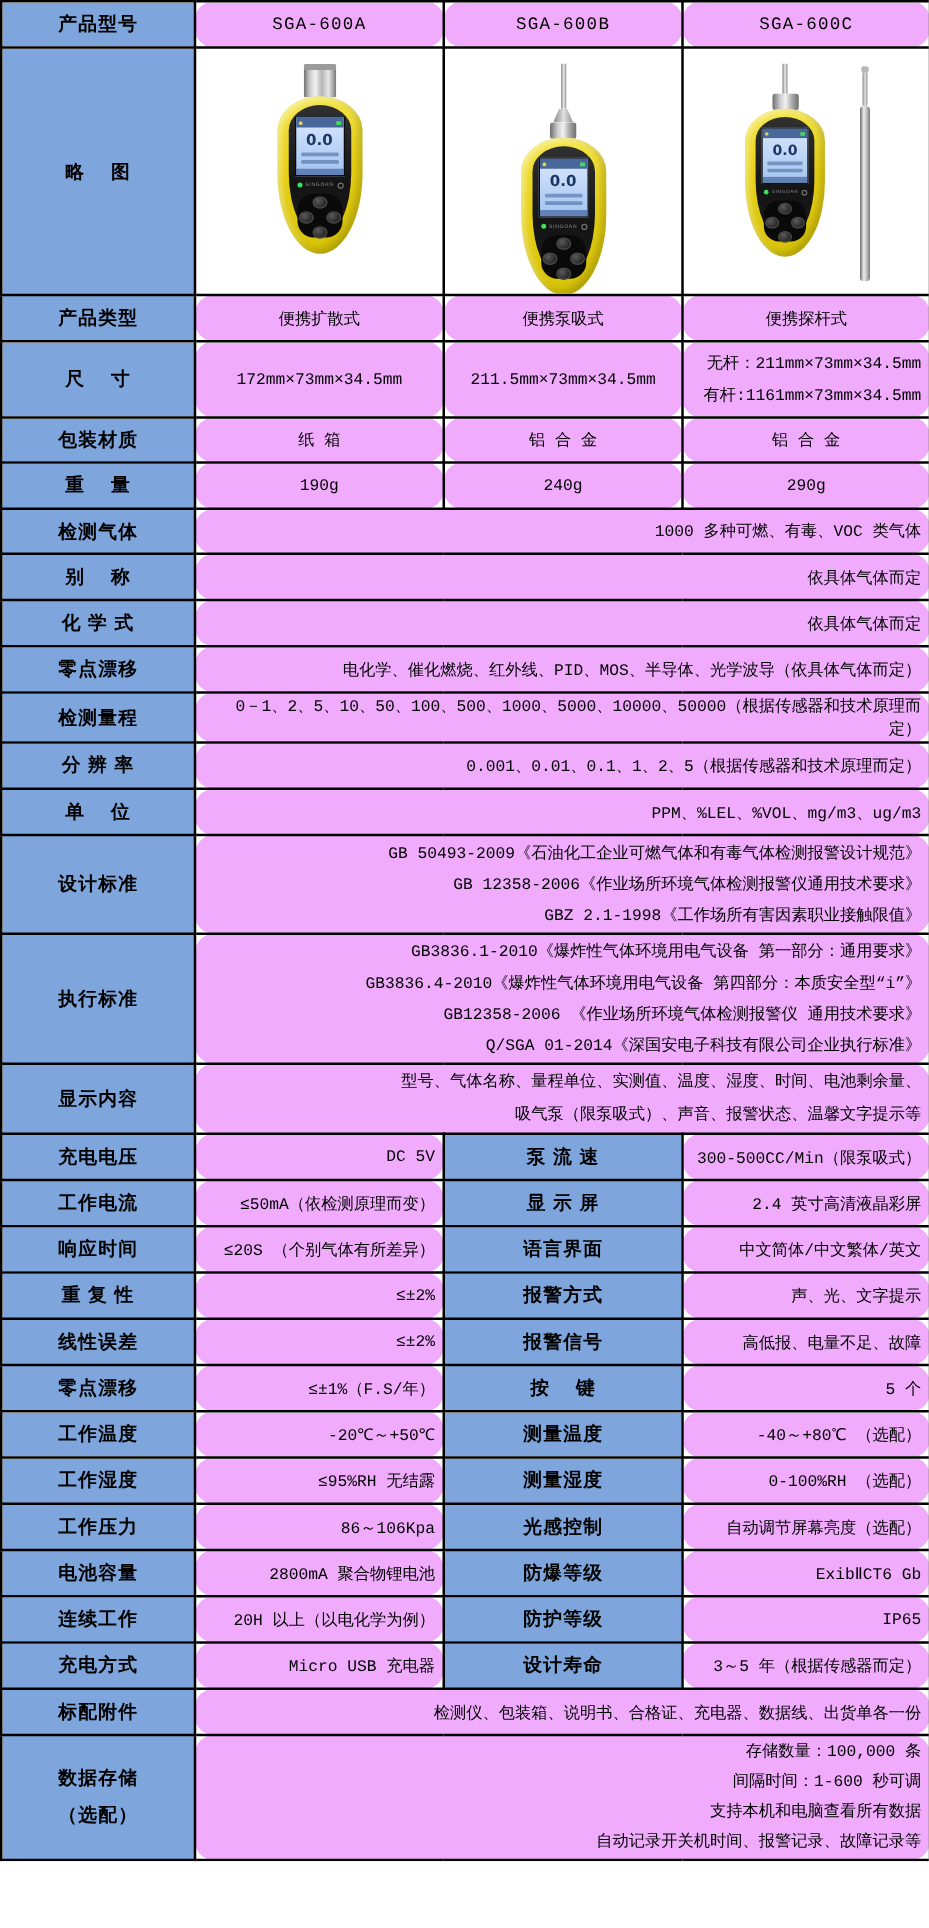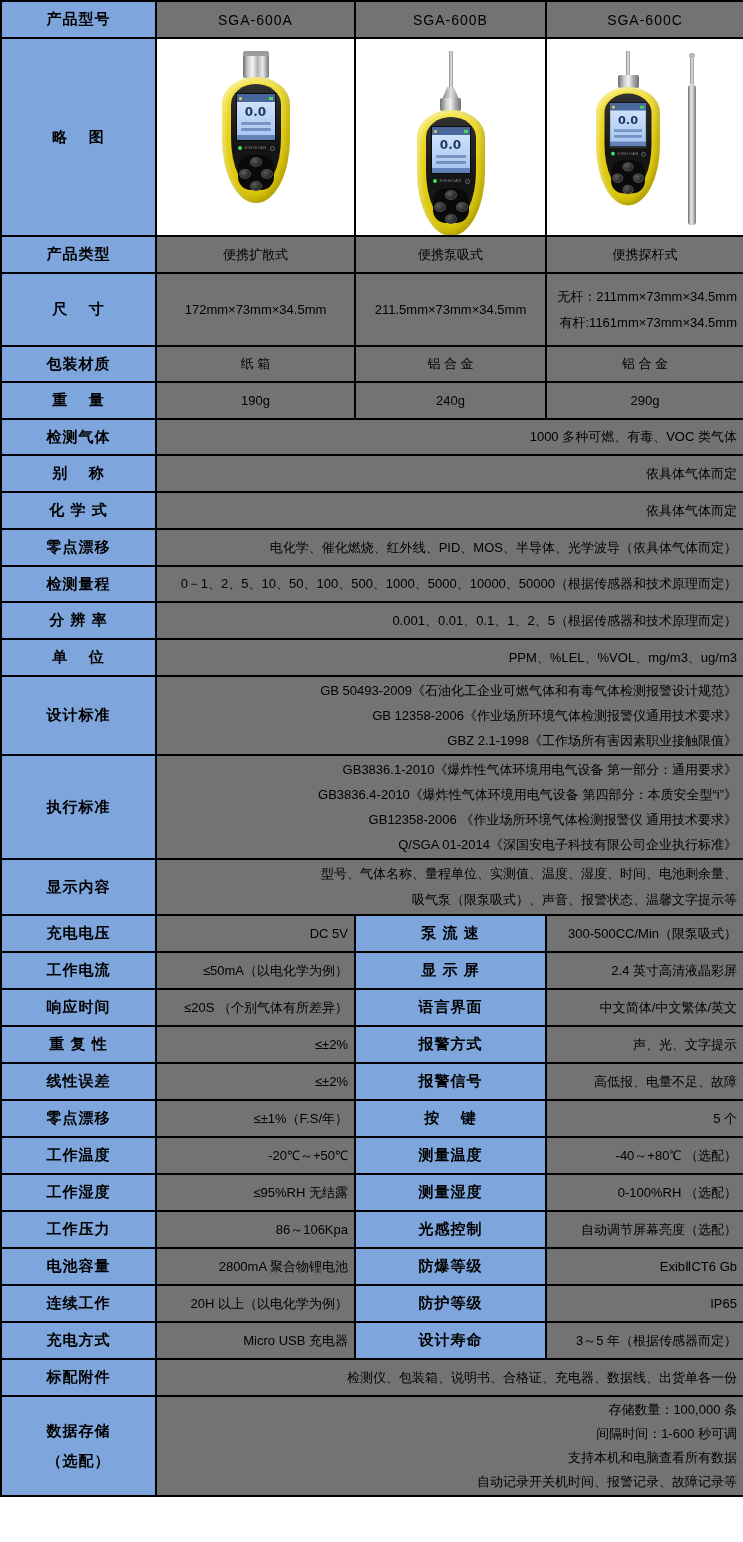--- a/index.html
+++ b/index.html
@@ -1,21 +1,21 @@
 <!DOCTYPE html>
 <html><head>
 <meta charset="utf-8">
 <style>
   html,body{margin:0;padding:0;background:#fff;}
   body{width:743px;font-family:"Liberation Sans",sans-serif;color:#000;}
   table.spec{width:743px;border-collapse:collapse;table-layout:fixed;}
   table.spec td{border:2px solid #000;vertical-align:middle;box-sizing:border-box;overflow:hidden;}
   col.c0{width:155px;} col.c1{width:199px;} col.c2{width:191px;} col.c3{width:198px;}
   .lbl{background:#7EA6DC;font-weight:bold;font-size:15px;text-align:center;white-space:pre;letter-spacing:1px;}
-  .val{background:#737373;font-size:13px;font-family:Liberation Sans, sans-serif;}
+  .val{background:#f0abfc;font-size:13px;font-family:Liberation Mono, monospace;border-radius:15px;}
   .c{text-align:center;}
   .l{text-align:right;padding-left:10px;padding-right:6px;}
   .pre{white-space:pre-line;}
   .imgcell{background:#fff;padding:0;}
   .hdrmodel{font-size:14px;letter-spacing:1px;}
   .lines div{line-height:25px;margin-left:40px;}
   .lines2 div{line-height:26px;}
   .stor div{line-height:24px;}
 
   
@@ -190,21 +190,21 @@
     </div>
   </td>
 </tr>
 
 <tr style="height:37px">
   <td class="lbl">产品类型</td>
   <td class="val c">便携扩散式</td>
   <td class="val c">便携泵吸式</td>
   <td class="val c">便携探杆式</td>
 </tr>
-<tr style="height:73px">
+<tr style="height:61px">
   <td class="lbl">尺    寸</td>
   <td class="val c">172mm×73mm×34.5mm</td>
   <td class="val c">211.5mm×73mm×34.5mm</td>
   <td class="val l pre" style="line-height:26px">无杆：211mm×73mm×34.5mm
 有杆:1161mm×73mm×34.5mm</td>
 </tr>
 <tr style="height:36px">
   <td class="lbl">包装材质</td>
   <td class="val c">纸 箱</td>
   <td class="val c">铝 合 金</td>
@@ -272,21 +272,21 @@
 </tr>
 
 <tr style="height:37px">
         <td class="lbl">充电电压</td>
         <td class="val l">DC 5V</td>
         <td class="lbl">泵 流 速</td>
         <td class="val l">300-500CC/Min（限泵吸式）</td>
       </tr>
 <tr style="height:37px">
         <td class="lbl">工作电流</td>
-        <td class="val l">≤50mA（以电化学为例）</td>
+        <td class="val l">≤50mA（依检测原理而变）</td>
         <td class="lbl">显 示 屏</td>
         <td class="val l">2.4 英寸高清液晶彩屏</td>
       </tr>
 <tr style="height:37px">
         <td class="lbl">响应时间</td>
         <td class="val l">≤20S （个别气体有所差异）</td>
         <td class="lbl">语言界面</td>
         <td class="val l">中文简体/中文繁体/英文</td>
       </tr>
 <tr style="height:37px">

